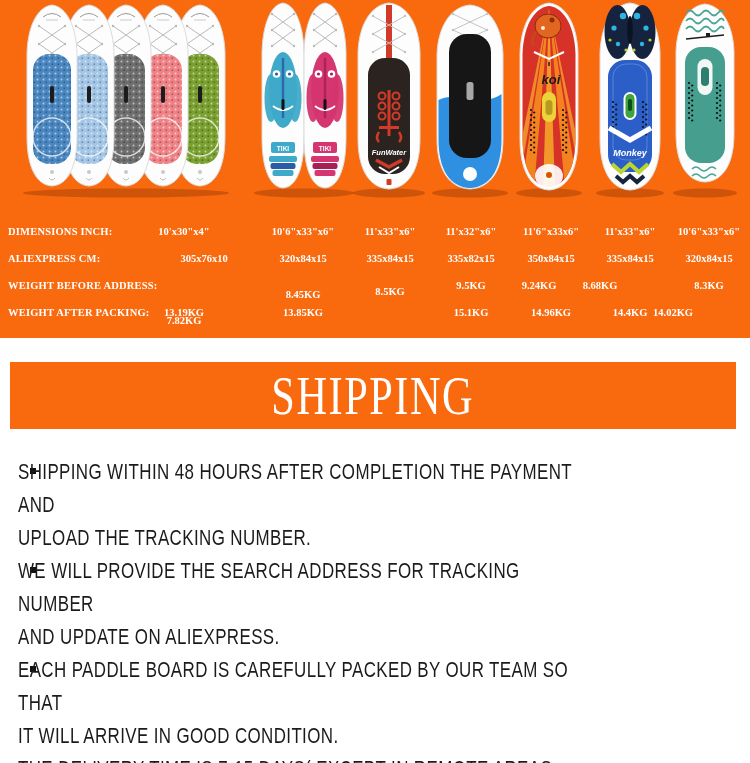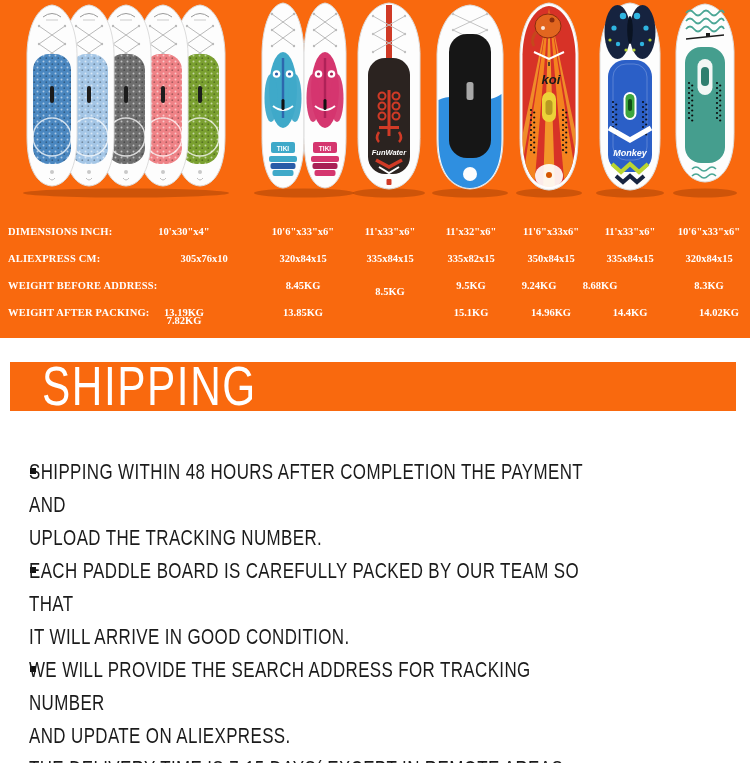--- a/index.html
+++ b/index.html
@@ -16,28 +16,28 @@
 
   
   .spec-table{position:absolute;top:217px;left:0;width:708px;font-family:Liberation Serif, serif;}
   .spec-row{position:relative;height:27px;}
   .spec-label{position:absolute;left:8px;top:50%;transform:translateY(-50%);
     color:#ffffff;font-size:10.5px;font-weight:bold;letter-spacing:.2px;white-space:nowrap;}
   .spec-val{position:absolute;top:50%;transform:translate(-50%,-50%);
     color:#ffffff;font-size:10.5px;font-weight:bold;white-space:nowrap;}
 
   
-  .shipping-banner{position:absolute;top:362px;left:10px;width:726px;height:49px;
-    background:var(--orange);display:flex;align-items:center;justify-content:flex-start;overflow:visible;}
+  .shipping-banner{position:absolute;top:362px;left:10px;width:726px;height:67px;
+    background:var(--orange);display:flex;align-items:center;justify-content:center;overflow:visible;font-family:Liberation Serif, serif;}
   .shipping-title{color:#ffffff;font-size:55px;font-weight:400;letter-spacing:2px;
     transform:scaleX(0.77);transform-origin:center center;line-height:1;}
 
   
   .shipping-list{position:absolute;top:455px;left:0;width:750px;margin:0;padding:0;list-style:none;}
-  .shipping-item{position:relative;padding-left:29px;margin:0;}
+  .shipping-item{position:relative;padding-left:18px;margin:0;}
   .bullet-square{position:absolute;left:30px;top:13px;width:6px;height:6px;background:#111111;}
   .bullet-text{display:block;font-size:22px;line-height:33px;color:var(--text-dark);
     white-space:pre-line;transform:scaleX(0.77);transform-origin:0 0;letter-spacing:.5px;}
 </style>
 </head>
 <body>
 
 <div class="page">
 
   <section class="hero">
@@ -439,59 +439,59 @@
           <span class="spec-val" style="left: 303px;">320x84x15</span>
           <span class="spec-val" style="left: 390px;">335x84x15</span>
           <span class="spec-val" style="left: 471px;">335x82x15</span>
           <span class="spec-val" style="left: 551px;">350x84x15</span>
           <span class="spec-val" style="left: 630px;">335x84x15</span>
           <span class="spec-val" style="left: 709px;">320x84x15</span>
         </div>
         <div class="spec-row">
           <span class="spec-label">WEIGHT BEFORE ADDRESS:</span>
           <span class="spec-val" style="left: 184px; margin-top: 35px;">7.82KG</span>
-          <span class="spec-val" style="left: 303px;">8.45KG</span>
+          <span class="spec-val" style="left: 303px; margin-top: 9px;">8.45KG</span>
           <span class="spec-val" style="left: 390px; margin-top: 6px;">8.5KG</span>
           <span class="spec-val" style="left: 471px;">9.5KG</span>
           <span class="spec-val" style="left: 539px;">9.24KG</span>
           <span class="spec-val" style="left: 600px;">8.68KG</span>
           <span class="spec-val" style="left: 709px;">8.3KG</span>
         </div>
         <div class="spec-row">
           <span class="spec-label">WEIGHT AFTER PACKING:</span>
           <span class="spec-val" style="left: 184px;">13.19KG</span>
           <span class="spec-val" style="left: 303px;">13.85KG</span>
           <span class="spec-val" style="left: 390px; margin-top: 44px;">14KG</span>
           <span class="spec-val" style="left: 471px; text-align: center;">15.1KG</span>
           <span class="spec-val" style="left: 551px;">14.96KG</span>
           <span class="spec-val" style="left: 630px;">14.4KG</span>
-          <span class="spec-val" style="left: 673px; margin-left: 46px;">14.02KG</span>
+          <span class="spec-val" style="left: 673px;">14.02KG</span>
         </div>
       </div>
   </section>
 
   <div class="shipping-banner">
     <span class="shipping-title">SHIPPING</span>
   </div>
 
   <ul class="shipping-list">
       <li class="shipping-item">
         <span class="bullet-square"></span>
         <span class="bullet-text">SHIPPING WITHIN 48 HOURS AFTER COMPLETION THE PAYMENT AND
 UPLOAD THE TRACKING NUMBER.</span>
       </li>
       <li class="shipping-item">
         <span class="bullet-square"></span>
-        <span class="bullet-text">EACH PADDLE BOARD IS CAREFULLY PACKED BY OUR TEAM SO THAT
-IT WILL ARRIVE IN GOOD CONDITION.</span>
+        <span class="bullet-text">WE WILL PROVIDE THE SEARCH ADDRESS FOR TRACKING NUMBER
+AND UPDATE ON ALIEXPRESS.</span>
       </li>
       <li class="shipping-item">
         <span class="bullet-square"></span>
-        <span class="bullet-text">WE WILL PROVIDE THE SEARCH ADDRESS FOR TRACKING NUMBER
-AND UPDATE ON ALIEXPRESS.</span>
+        <span class="bullet-text">EACH PADDLE BOARD IS CAREFULLY PACKED BY OUR TEAM SO THAT
+IT WILL ARRIVE IN GOOD CONDITION.</span>
       </li>
       <li class="shipping-item">
         <span class="bullet-text">THE DELIVERY TIME IS 7-15 DAYS( EXCEPT IN REMOTE AREAS AND
 SPECIALCIRCUMSTANCES ).</span>
       </li>
     </ul>
 
 </div>
 
 </body></html>

